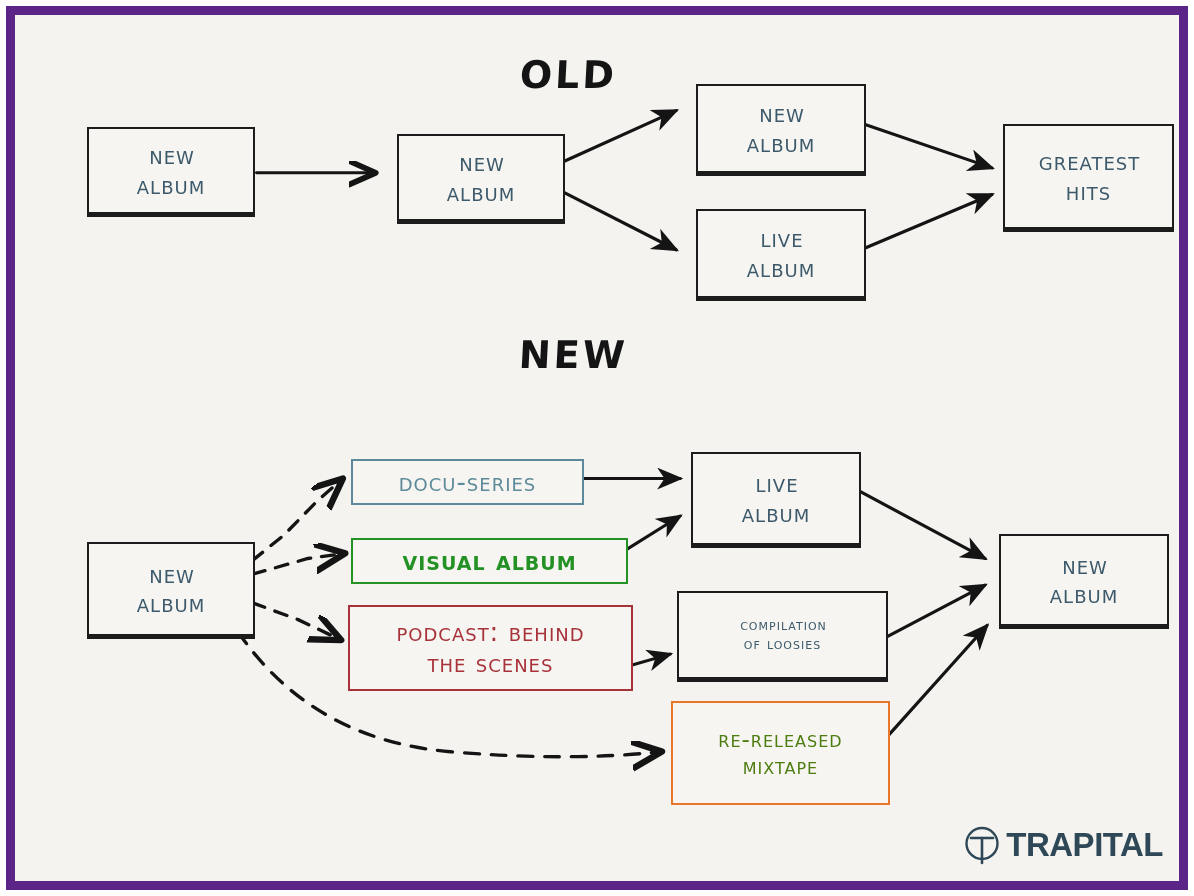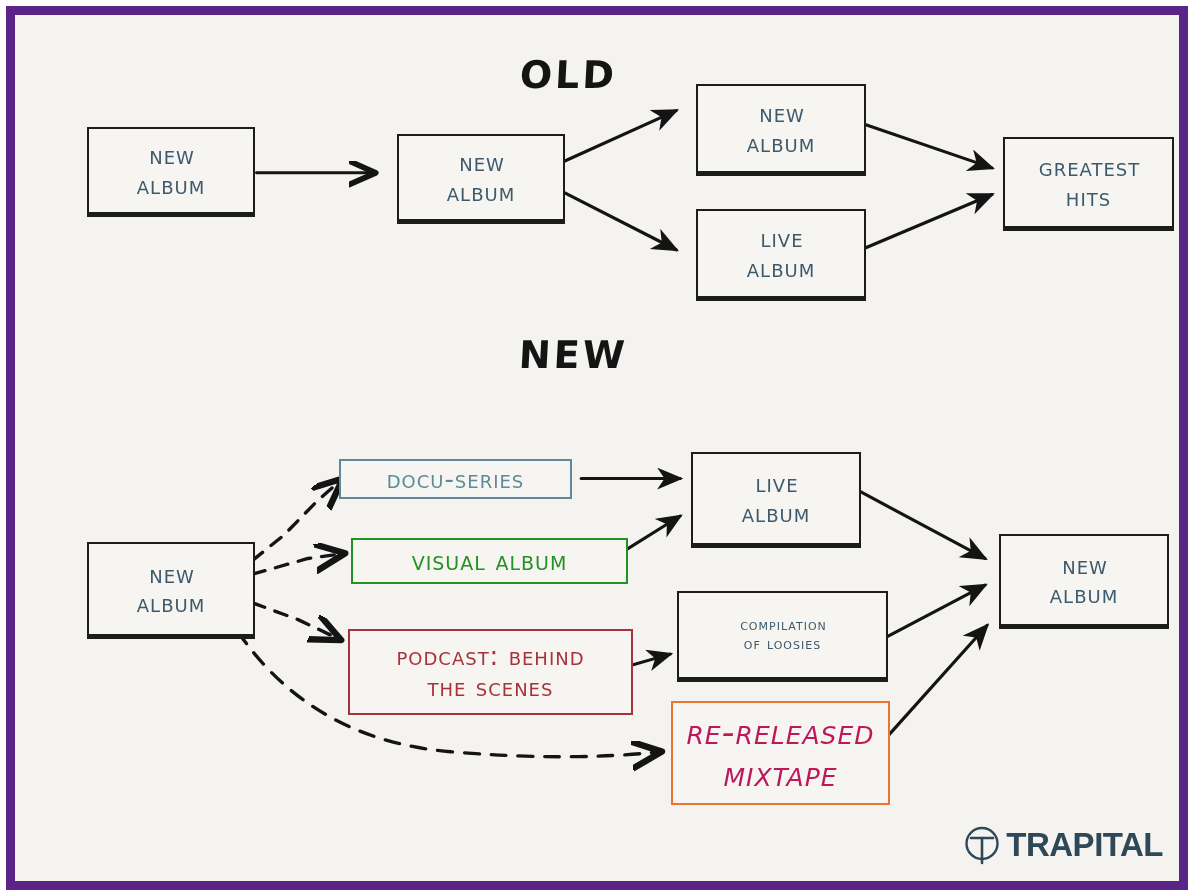--- a/index.html
+++ b/index.html
@@ -89,23 +89,22 @@
     color: #249124;
     font-size: 27px;
   }
   .node.red {
     border: 2.5px solid #a8323a;
     color: #a8323a;
     font-size: 26px;
   }
   .node.orange {
     border: 2.5px solid #e8762c;
-    color: #be185d;
-    font-size: 36px;
-    font-style: italic;
+    color: #4d7c0f;
+    font-size: 23px;
   }
   
   .node .line {
     font-variant: small-caps;
     text-transform: lowercase;
   }
   .node.ink .line,
   .node.teal .line,
   .node.green .line,
   .node.red .line,
@@ -195,39 +194,39 @@
       <div class="node ink" style="left:681px; top:69px; width:170px; height:92px;">
         <span class="line">New</span>
         <span class="line">Album</span>
       </div>
 
       <div class="node ink" style="left:681px; top:194px; width:170px; height:92px;">
         <span class="line">Live</span>
         <span class="line">Album</span>
       </div>
 
-      <div class="node ink" style="left:988px; top:122px; width:171px; height:94px;">
+      <div class="node ink" style="left:988px; top:109px; width:171px; height:108px;">
         <span class="line">Greatest</span>
         <span class="line">Hits</span>
       </div>
 
       <div class="node ink" style="left:72px; top:527px; width:168px; height:97px;">
         <span class="line">New</span>
         <span class="line">Album</span>
       </div>
 
-      <div class="node teal" style="left:324px; top:444px; width:233px; height:40px;justify-content:center;">
+      <div class="node teal" style="left:336px; top:444px; width:233px; height:46px;justify-content:center;">
         <span class="line">Docu-series</span>
       </div>
 
-      <div class="node green" style="left:336px; top:523px; width:277px; height:46px;">
+      <div class="node green" style="left:336px; top:523px; width:277px; height:46px;font-weight:bold;">
         <span class="line">Visual Album</span>
       </div>
 
-      <div class="node red" style="left:333px; top:590px; width:285px; height:86px;margin-top:24px;">
+      <div class="node red" style="left:333px; top:590px; width:285px; height:86px;">
         <span class="line">Podcast: Behind</span>
         <span class="line">the Scenes</span>
       </div>
 
       <div class="node orange" style="left:656px; top:686px; width:219px; height:104px;">
         <span class="line">Re-released</span>
         <span class="line">Mixtape</span>
       </div>
 
       <div class="node ink" style="left:676px; top:437px; width:170px; height:96px;">

